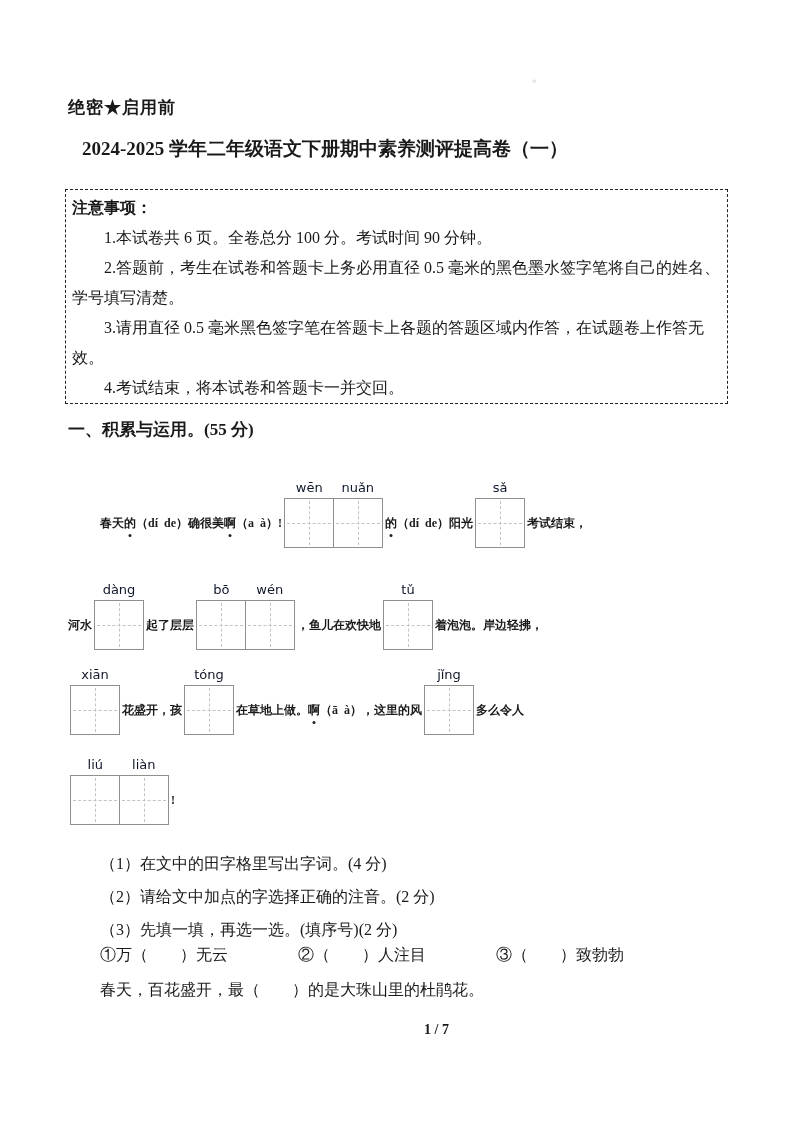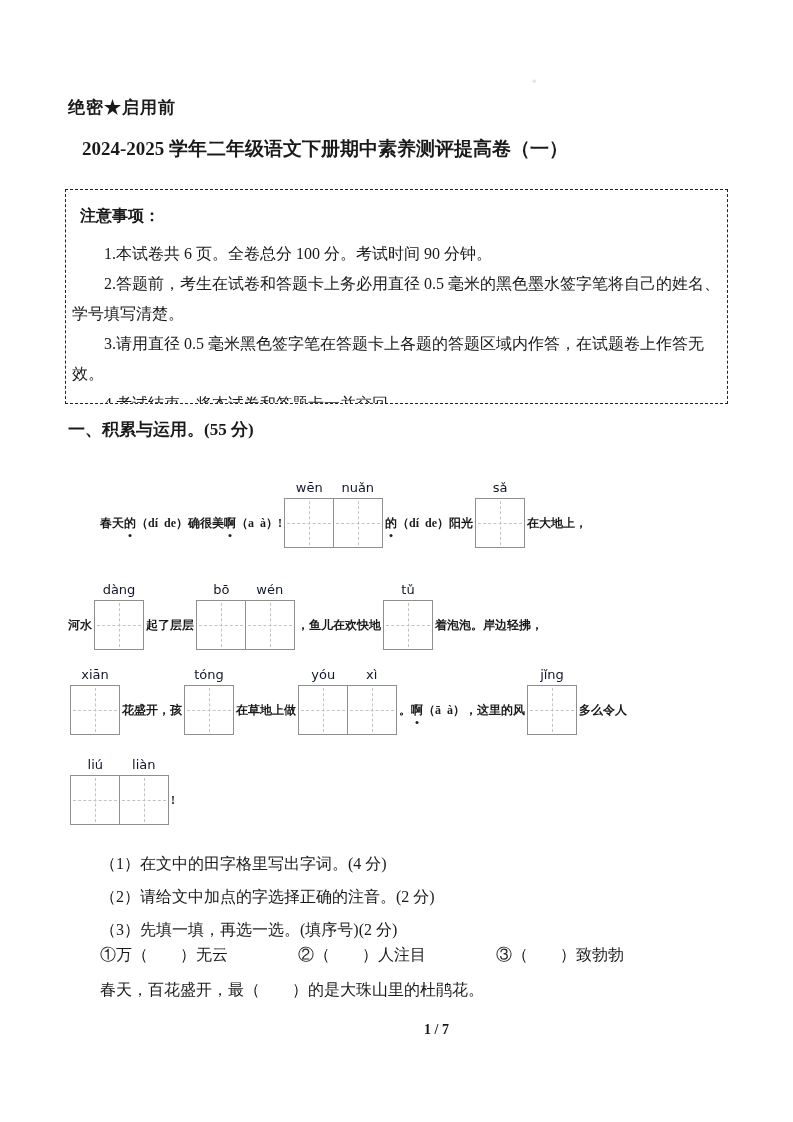--- a/index.html
+++ b/index.html
@@ -21,21 +21,21 @@
   }
   .exam-title{
     position:absolute;left:0;top:136px;width:650px;
     text-align:center;font-size:19px;font-weight:bold;
   }
   .notice-box{
     position:absolute;left:65px;top:189px;width:663px;height:215px;
     box-sizing:border-box;border:1px dashed #222;
     padding:3px 6px;overflow:hidden;
   }
-  .notice-heading{font-size:16px;font-weight:bold;line-height:30px;margin:8px;}
+  .notice-heading{font-size:16px;font-weight:bold;line-height:30px;margin:0;}
   .notice-item{font-size:16px;line-height:30px;margin:0;text-indent:2em;}
   .section-heading{
     position:absolute;left:68px;top:418px;
     font-size:17px;font-weight:bold;
   }
   .q1-label{
     position:absolute;left:100px;top:450px;font-size:16px;
   }
   .passage{
     position:absolute;left:68px;top:478px;width:668px;
@@ -129,21 +129,21 @@
           <span class="cell"></span>
         </span>
         <span class="seg dot-char">的</span>
         <span class="seg">（dí  de）阳光</span>
         <span class="tzg">
           <span class="pyrow">
             <i>sǎ</i>
           </span>
           <span class="cell"></span>
         </span>
-        <span class="seg">在大地上，</span>
+        <span class="seg">考试结束，</span>
       </div>
       <div class="prow r2">
         <span class="seg">河水</span>
         <span class="tzg">
           <span class="pyrow">
             <i>dàng</i>
           </span>
           <span class="cell"></span>
         </span>
         <span class="seg">起了层层</span>
@@ -173,28 +173,20 @@
           <span class="cell"></span>
         </span>
         <span class="seg">花盛开，孩</span>
         <span class="tzg">
           <span class="pyrow">
             <i>tóng</i>
           </span>
           <span class="cell"></span>
         </span>
         <span class="seg">在草地上做</span>
-        <span class="tzg">
-          <span class="pyrow">
-            <i>yóu</i>
-            <i>xì</i>
-          </span>
-          <span class="cell"></span>
-          <span class="cell"></span>
-        </span>
         <span class="seg">。</span>
         <span class="seg dot-char">啊</span>
         <span class="seg">（ā  à），这里的风</span>
         <span class="tzg">
           <span class="pyrow">
             <i>jǐng</i>
           </span>
           <span class="cell"></span>
         </span>
         <span class="seg">多么令人</span>

